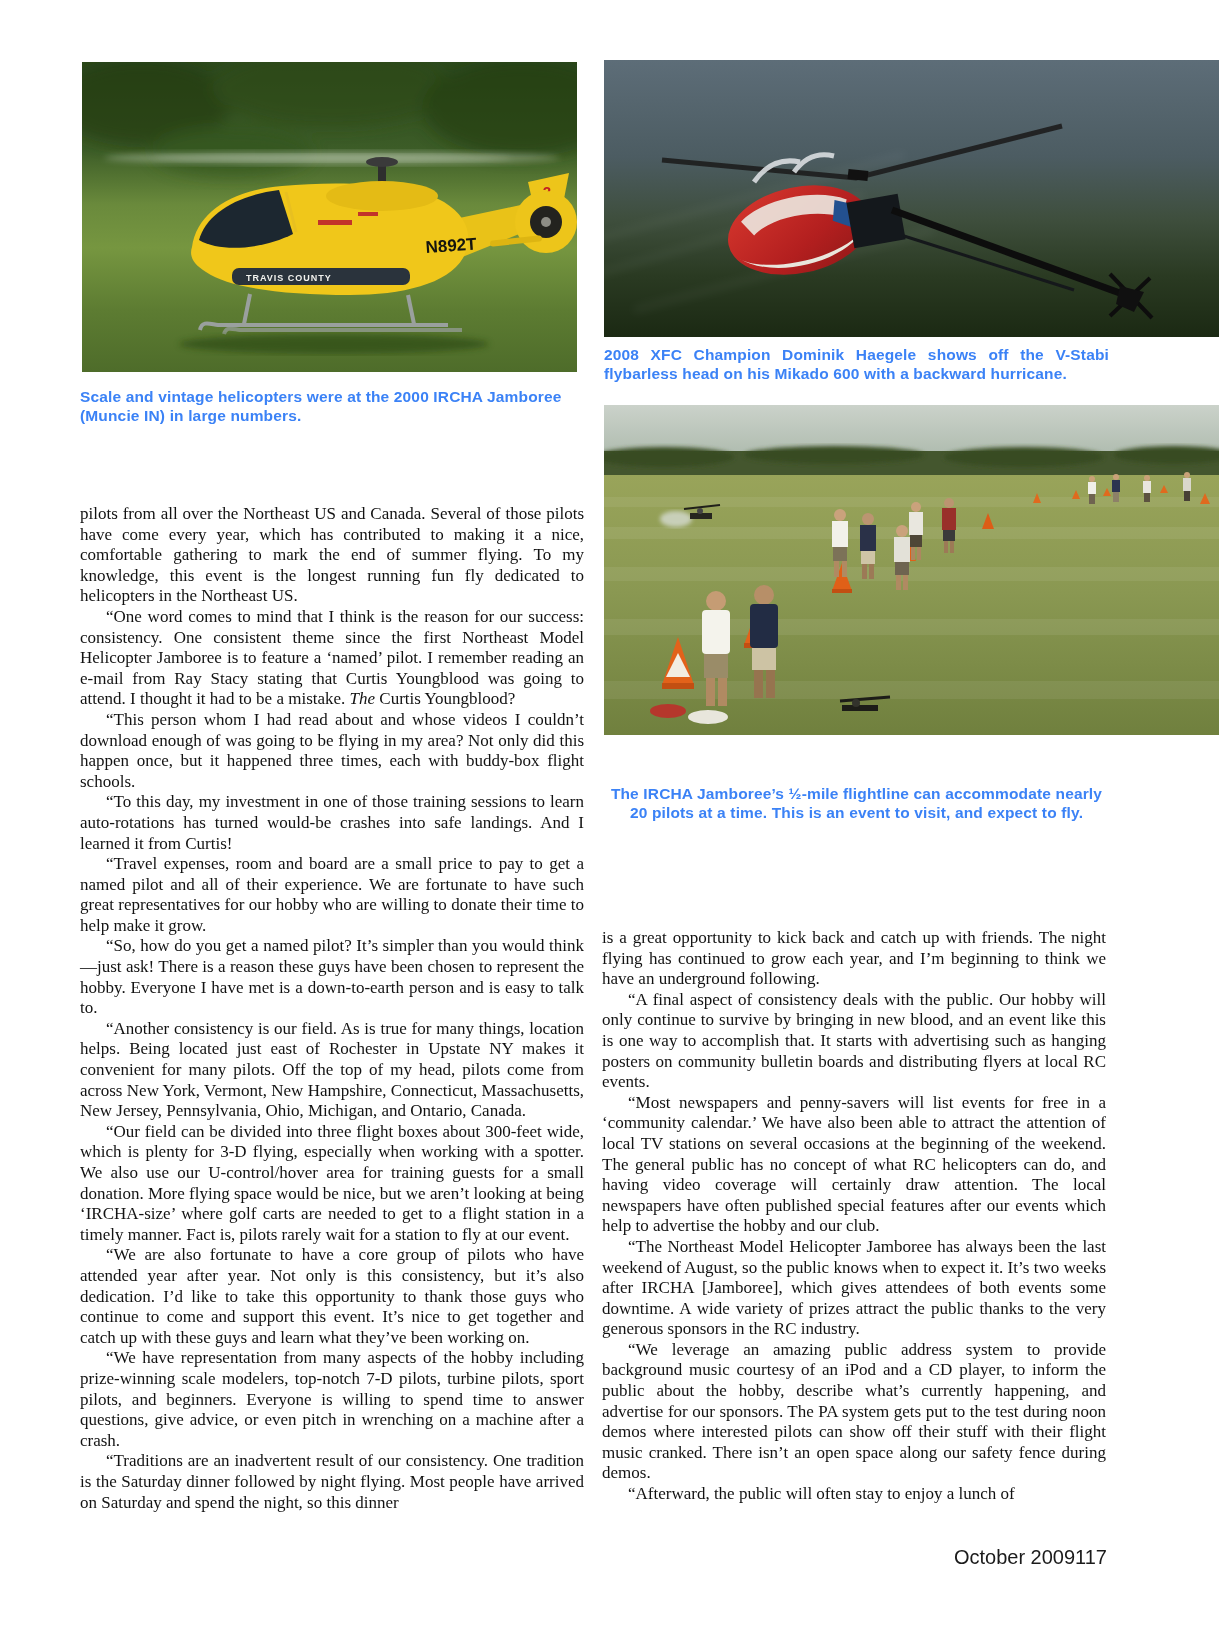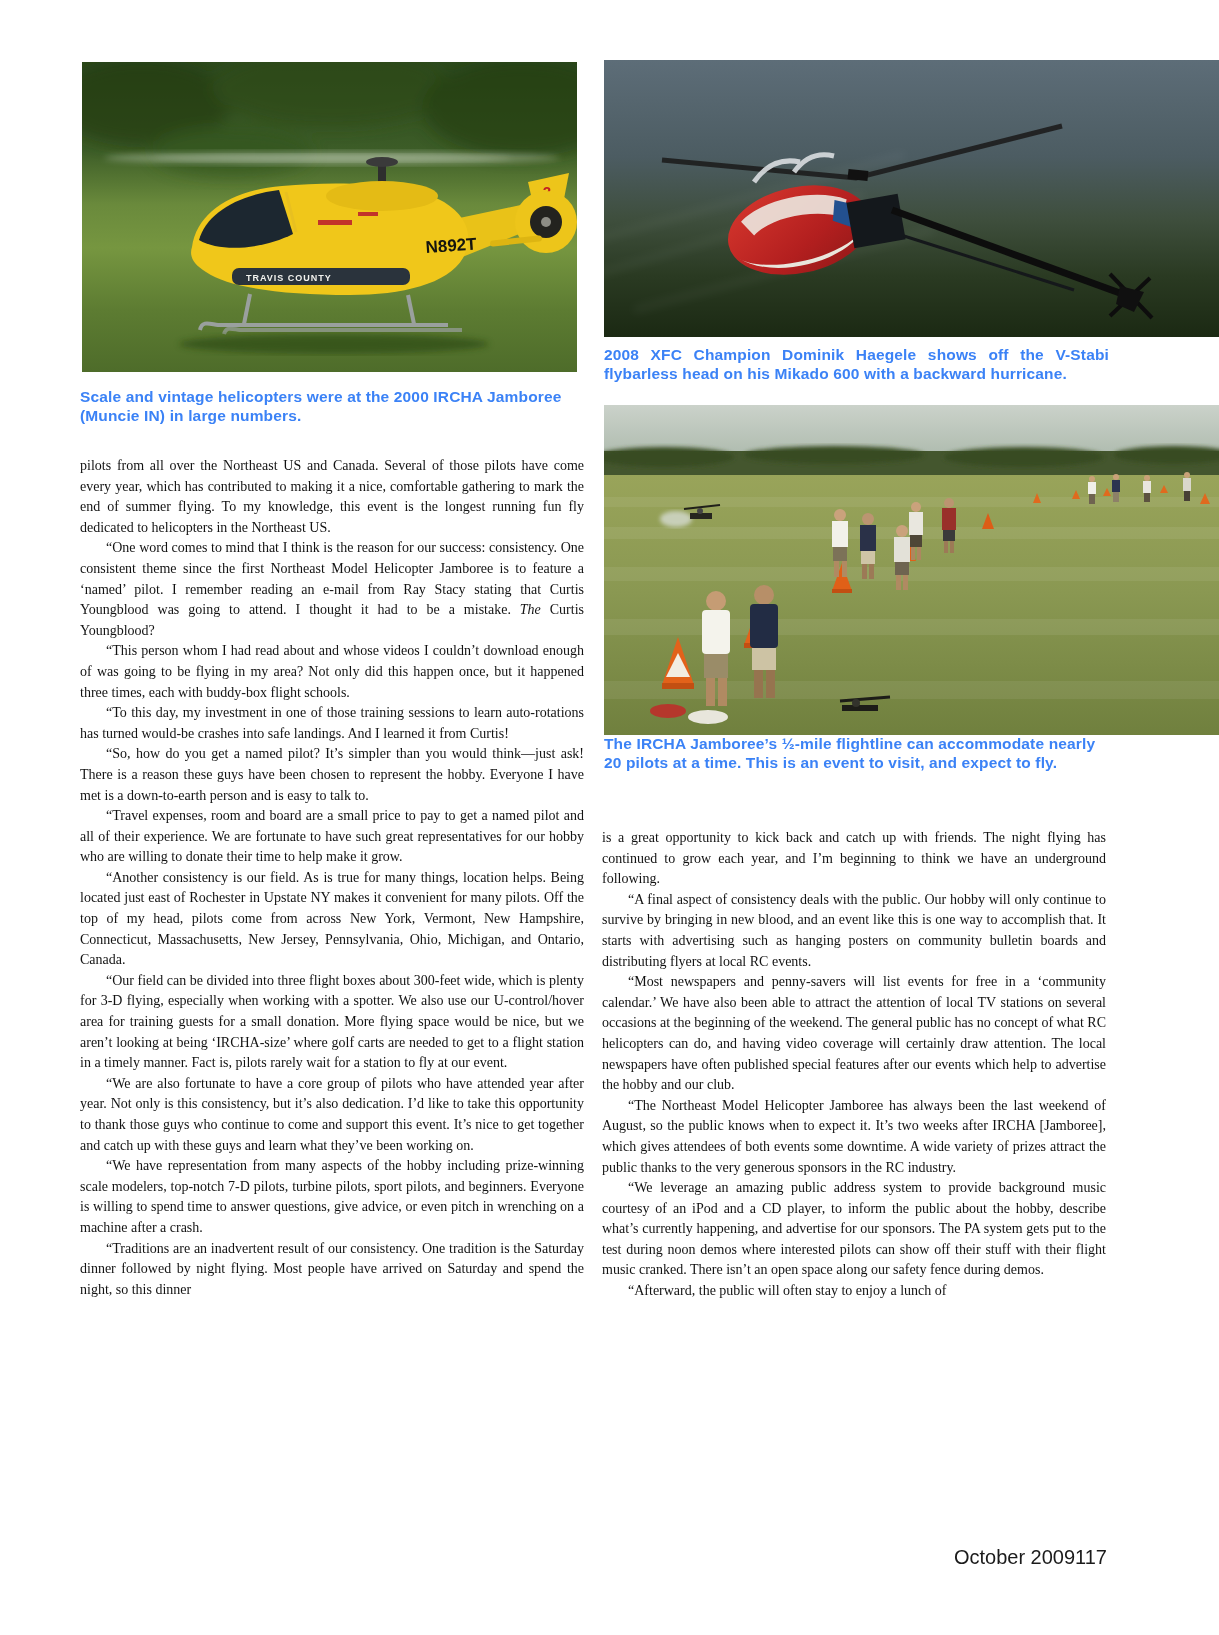--- a/index.html
+++ b/index.html
@@ -7,38 +7,38 @@
     width:1219px;height:1635px;background:#ffffff;position:relative;
     font-family:"Liberation Serif", serif;color:#141414;overflow:hidden;
   }
   .photo{position:absolute;overflow:hidden;background:#777;}
   .photo svg{display:block;}
   .caption{
     position:absolute;font-family:"Liberation Sans", sans-serif;font-weight:bold;
     font-size:15.5px;line-height:1.25;color:#3b82f6;letter-spacing:.15px;
   }
   .col{
-    position:absolute;width:504px;font-size:14px;line-height:20.6px;
-    text-align:justify;color:#121212;
+    position:absolute;width:504px;font-size:17px;line-height:20.6px;
+    text-align:justify;color:#121212;margin-top:48px;
   }
   .col p{margin:0;text-indent:26px;}
   .col p.cont{text-indent:0;}
   .footer{
     position:absolute;left:602px;top:1546px;width:505px;text-align:right;
     font-family:"Liberation Sans", sans-serif;font-size:20px;color:#1b1b1b;
   }
   .footer .folio{}
   #photo1{left:82px;top:62px;width:495px;height:310px;}
   #photo2{left:604px;top:60px;width:615px;height:277px;}
   #photo3{left:604px;top:405px;width:615px;height:330px;}
   #cap1{left:80px;top:387px;width:500px;}
   #cap2{left:604px;top:345px;width:505px;text-align:justify;}
-  #cap3{left:604px;top:734px;width:505px;}
+  #cap3{left:604px;top:784px;width:505px;text-align:center;}
   #colL{left:80px;top:456px;}
-  #colR{left:602px;top:828px;}
+  #colR{left:602px;top:880px;}
 </style>
 </head>
 <body>
 
 <div class="photo" id="photo1">
   <svg width="495" height="310" viewBox="0 0 495 310">
     <defs>
       <linearGradient id="p1bg" x1="0" y1="0" x2="0" y2="1">
         <stop offset="0" stop-color="#2c4a1e"></stop>
         <stop offset="0.28" stop-color="#3c5c27"></stop>
@@ -301,22 +301,22 @@
 
 <div class="caption" id="cap1">Scale and vintage helicopters were at the 2000 IRCHA Jamboree (Muncie IN) in large numbers.</div>
 <div class="caption" id="cap2">2008 XFC Champion Dominik Haegele shows off the V-Stabi flybarless head on his Mikado 600 with a backward hurricane.</div>
 <div class="caption" id="cap3">The IRCHA Jamboree’s ½-mile flightline can accommodate nearly 20 pilots at a time. This is an event to visit, and expect to fly.</div>
 
 <div class="col" id="colL">
   <p class="cont">pilots from all over the Northeast US and Canada. Several of those pilots have come every year, which has contributed to making it a nice, comfortable gathering to mark the end of summer flying. To my knowledge, this event is the longest running fun fly dedicated to helicopters in the Northeast US.</p>
   <p><span>“One word comes to mind that I think is the reason for our success: consistency. One consistent theme since the first Northeast Model Helicopter Jamboree is to feature a ‘named’ pilot. I remember reading an e-mail from Ray Stacy stating that Curtis Youngblood was going to attend. I thought it had to be a mistake. </span><i>The</i><span> Curtis Youngblood?</span></p>
   <p>“This person whom I had read about and whose videos I couldn’t download enough of was going to be flying in my area? Not only did this happen once, but it happened three times, each with buddy-box flight schools.</p>
   <p>“To this day, my investment in one of those training sessions to learn auto-rotations has turned would-be crashes into safe landings. And I learned it from Curtis!</p>
+  <p>“Travel expenses, room and board are a small price to pay to get a named pilot and all of their experience. We are fortunate to have such great representatives for our hobby who are willing to donate their time to help make it grow.</p>
   <p>“So, how do you get a named pilot? It’s simpler than you would think—just ask! There is a reason these guys have been chosen to represent the hobby. Everyone I have met is a down-to-earth person and is easy to talk to.</p>
-  <p>“Travel expenses, room and board are a small price to pay to get a named pilot and all of their experience. We are fortunate to have such great representatives for our hobby who are willing to donate their time to help make it grow.</p>
   <p>“Another consistency is our field. As is true for many things, location helps. Being located just east of Rochester in Upstate NY makes it convenient for many pilots. Off the top of my head, pilots come from across New York, Vermont, New Hampshire, Connecticut, Massachusetts, New Jersey, Pennsylvania, Ohio, Michigan, and Ontario, Canada.</p>
   <p>“Our field can be divided into three flight boxes about 300-feet wide, which is plenty for 3-D flying, especially when working with a spotter. We also use our U-control/hover area for training guests for a small donation. More flying space would be nice, but we aren’t looking at being ‘IRCHA-size’ where golf carts are needed to get to a flight station in a timely manner. Fact is, pilots rarely wait for a station to fly at our event.</p>
   <p>“We are also fortunate to have a core group of pilots who have attended year after year. Not only is this consistency, but it’s also dedication. I’d like to take this opportunity to thank those guys who continue to come and support this event. It’s nice to get together and catch up with these guys and learn what they’ve been working on.</p>
   <p>“We have representation from many aspects of the hobby including prize-winning scale modelers, top-notch 7-D pilots, turbine pilots, sport pilots, and beginners. Everyone is willing to spend time to answer questions, give advice, or even pitch in wrenching on a machine after a crash.</p>
   <p>“Traditions are an inadvertent result of our consistency. One tradition is the Saturday dinner followed by night flying. Most people have arrived on Saturday and spend the night, so this dinner</p>
 </div>
 
 <div class="col" id="colR">
   <p class="cont">is a great opportunity to kick back and catch up with friends. The night flying has continued to grow each year, and I’m beginning to think we have an underground following.</p>
   <p>“A final aspect of consistency deals with the public. Our hobby will only continue to survive by bringing in new blood, and an event like this is one way to accomplish that. It starts with advertising such as hanging posters on community bulletin boards and distributing flyers at local RC events.</p>

